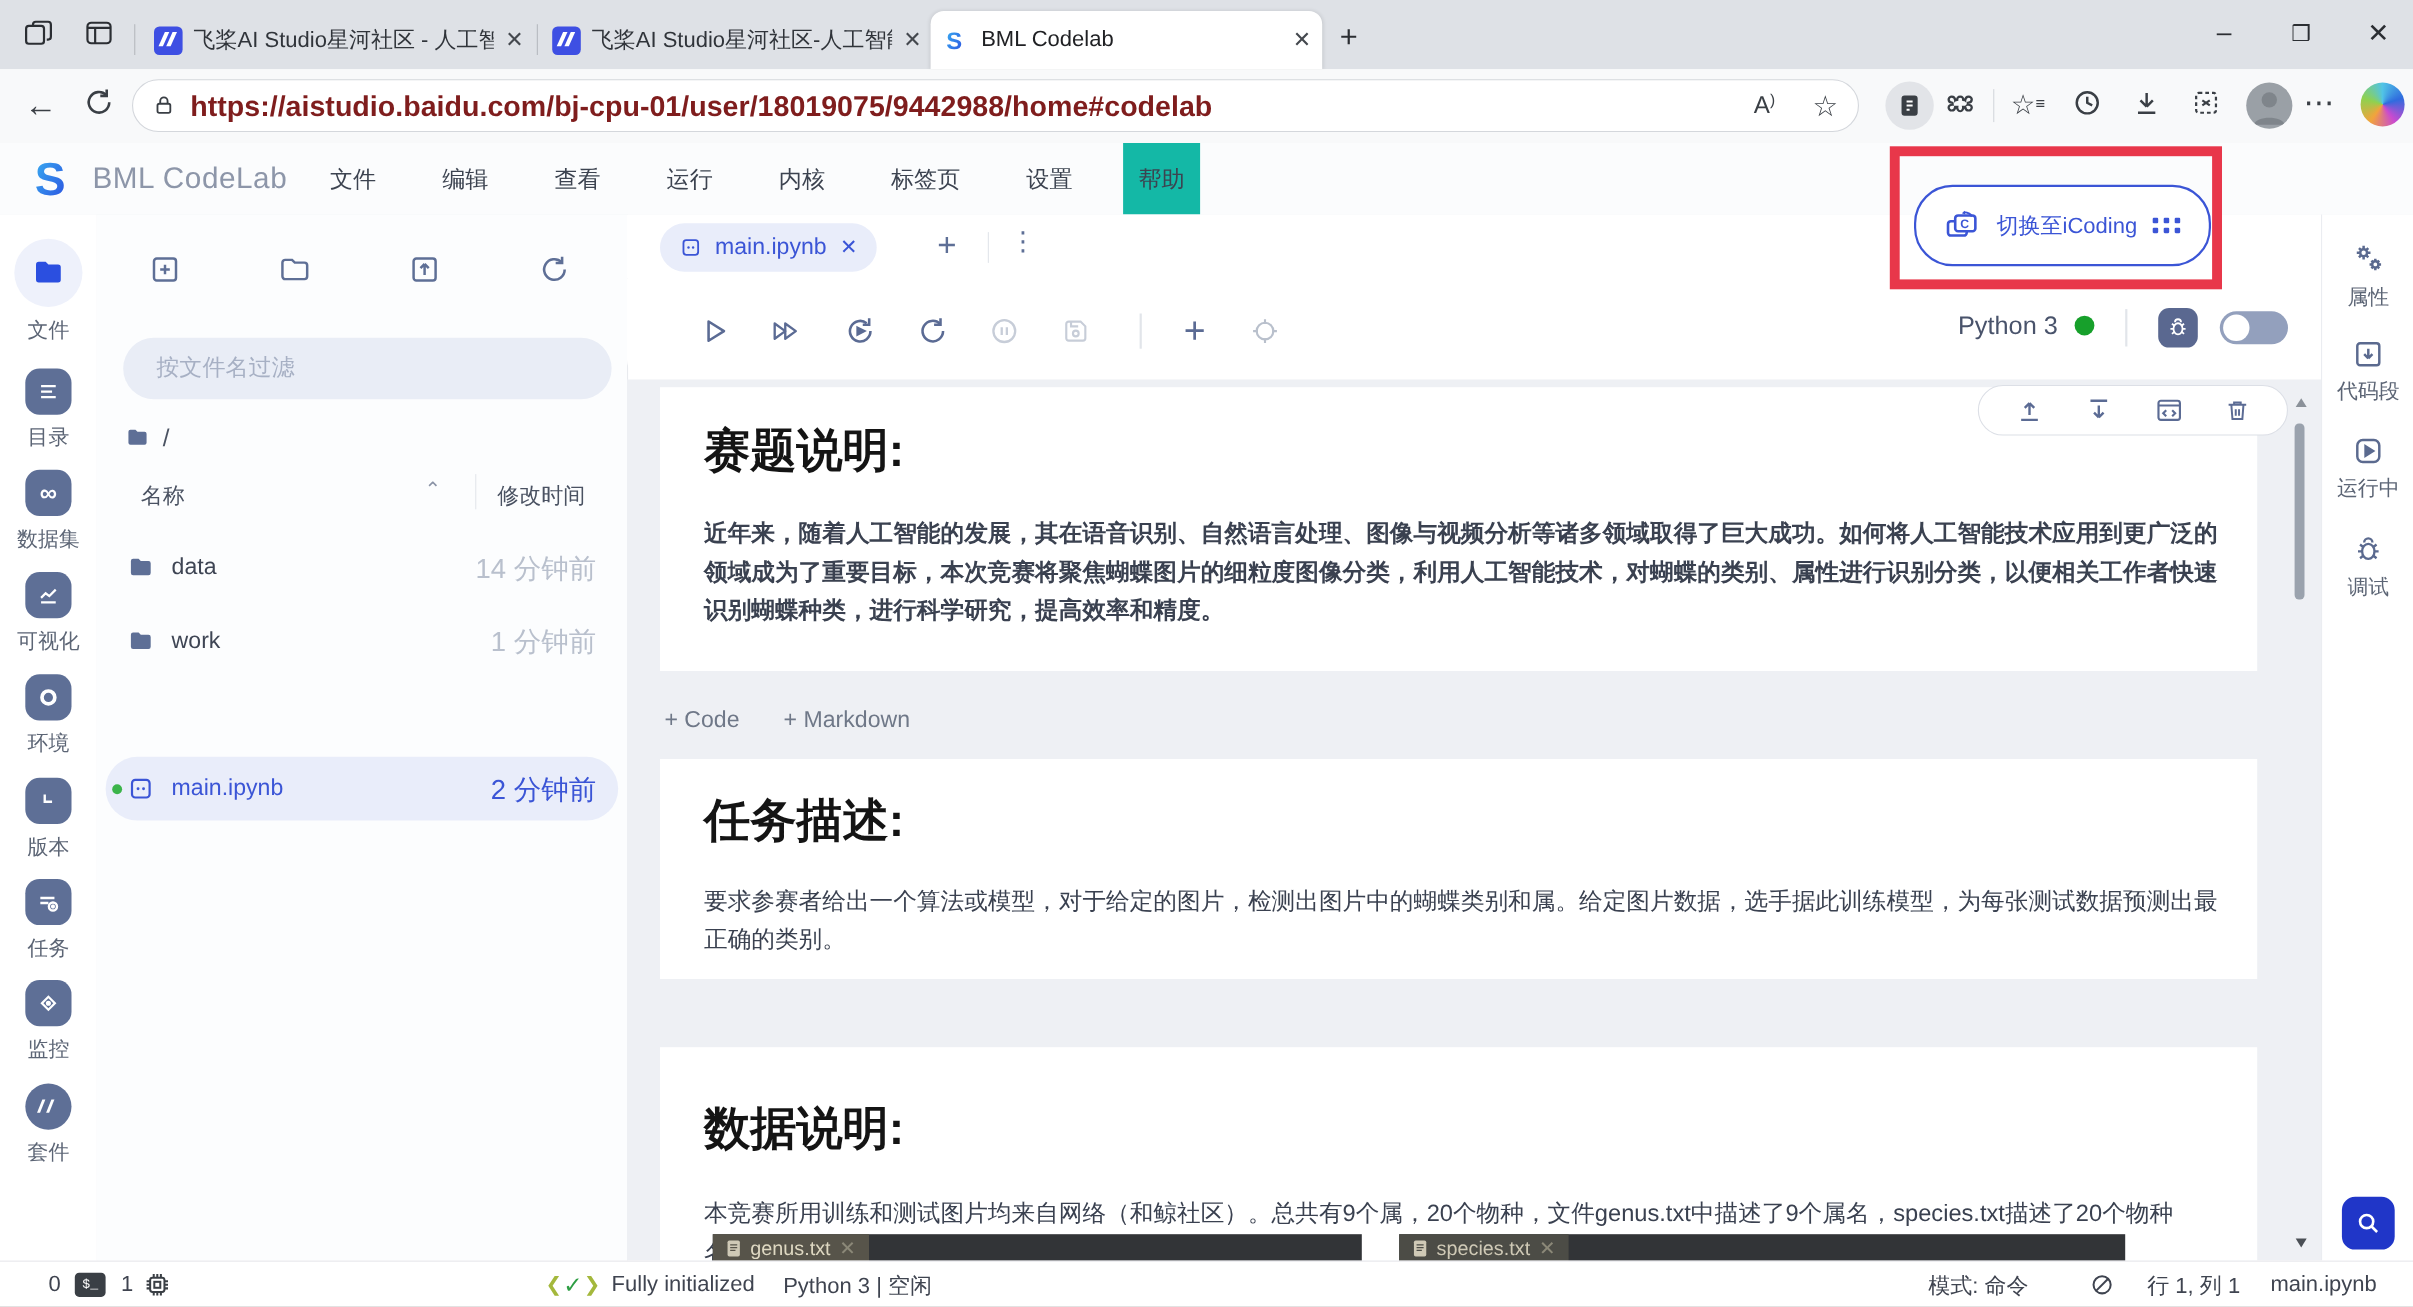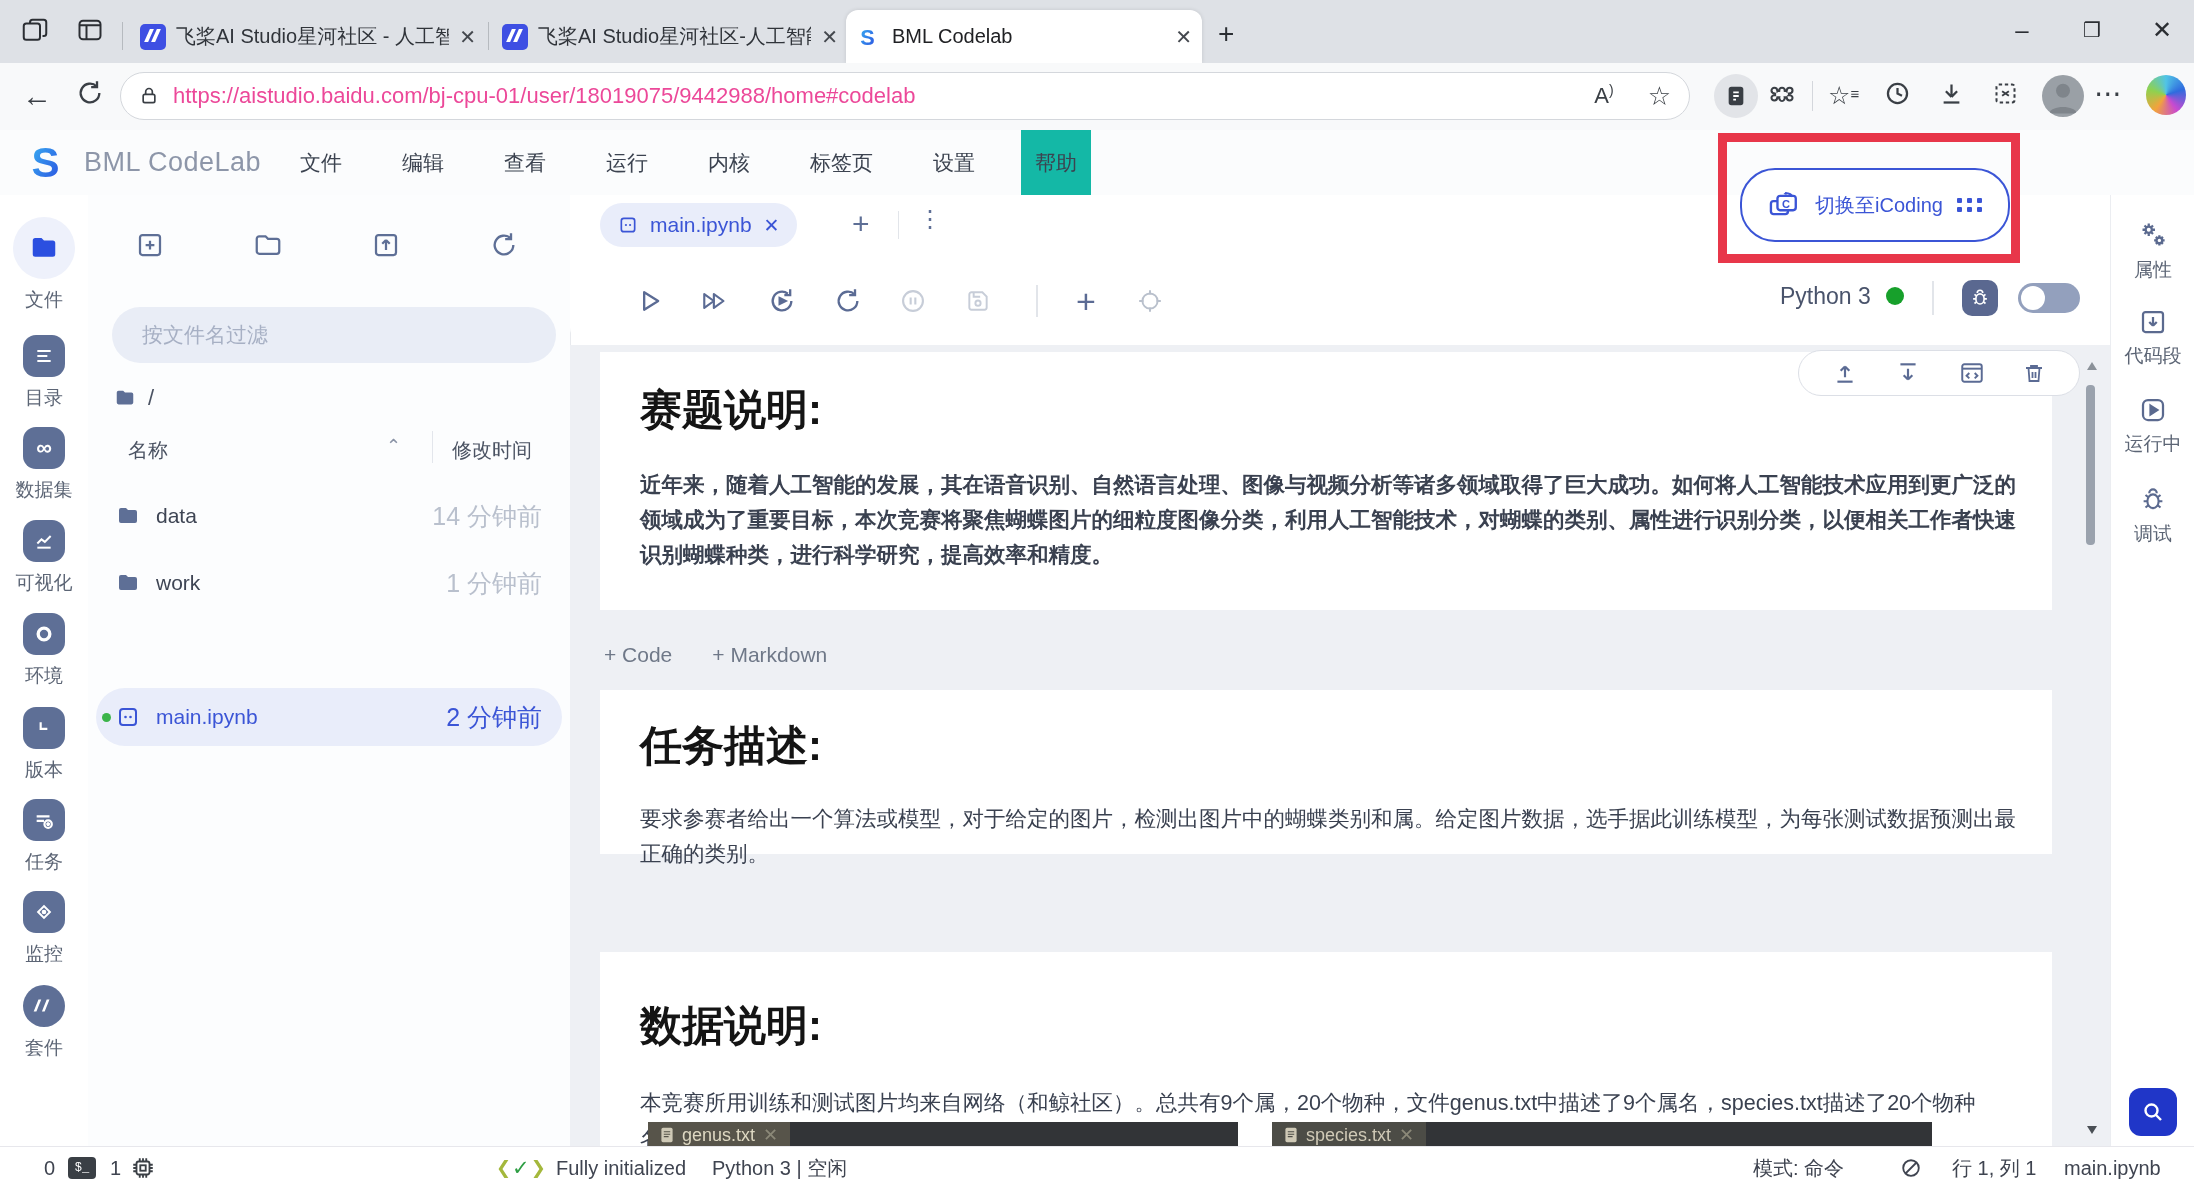--- a/index.html
+++ b/index.html
@@ -12,21 +12,21 @@
   .tabstrip{left:0;top:0;width:2194px;height:63px;background:#dee1e6;}
   .btab{top:10px;height:53px;width:356px;border-radius:12px 12px 0 0;display:flex;align-items:center;padding:0 10px;box-sizing:border-box;}
   .btab .t{flex:1;font-size:20px;color:#30343a;white-space:nowrap;overflow:hidden;margin:0 10px;}
   .btab .x{font-size:20px;color:#44484e;}
   .favicon{width:26px;height:26px;border-radius:5px;background:#3e4fe3;position:relative;flex:none;overflow:hidden;}
   .favicon i{position:absolute;width:4px;height:13px;background:#fff;transform:skewX(-24deg);top:5px;}
   .tabsep{top:22px;width:1px;height:28px;background:#b6babf;}
   .winbtn{top:0;width:64px;height:60px;display:flex;align-items:center;justify-content:center;font-size:24px;color:#2b2e33;}
   .addressbar{left:0;top:63px;width:2194px;height:67px;background:#f8f9fa;border-bottom:1px solid #e3e5e8;}
   .urlpill{left:120px;top:9px;width:1570px;height:48px;background:#fff;border:1px solid #d4d7dc;border-radius:24px;display:flex;align-items:center;box-sizing:border-box;padding:0 18px;}
-  .urltext{font-size:22px;color:#ec4899;margin-left:14px;flex:1;white-space:nowrap;overflow:hidden;}
+  .urltext{font-size:26px;color:#7f1d1d;margin-left:14px;flex:1;white-space:nowrap;overflow:hidden;font-weight:bold;}
   .chromeicon{display:flex;align-items:center;justify-content:center;color:#3a3f45;}
   
   .appheader{left:0;top:130px;width:2194px;height:65px;background:#fbfcfd;border-bottom:1px solid #f0f1f4;}
   .applogo-text{font-size:27px;color:#8d96a9;letter-spacing:.5px;}
   .menu{font-size:21px;color:#3c4350;padding:0 14px;height:65px;display:flex;align-items:center;}
   .menu.hl{background:#14b8a6;}
   
   .redbox{left:1718px;top:133px;width:302px;height:130px;border:9px solid #e8374a;box-sizing:border-box;background:transparent;z-index:30;}
   .icoding{left:1740px;top:168px;width:266px;height:70px;border:2px solid #3b55d6;border-radius:35px;background:#fff;display:flex;align-items:center;justify-content:center;gap:14px;z-index:31;}
   .icoding .lbl{font-size:20px;color:#3b55d6;}
@@ -476,21 +476,21 @@
           <path d="M4 7h16M9 7V5h6v2M6.5 7l1 13h9l1-13"></path>
           <path d="M10.5 11v6M13.5 11v6"></path>
         </svg>
     </div>
 
     <div class="addrow" style="left:34px;top:298px;">
       <span>+ Code</span>
       <span>+ Markdown</span>
     </div>
 
-    <div class="cell" style="top:345px;height:164px;">
+    <div class="cell" style="top:345px;height:200px;">
       <div class="cellhead" style="position:absolute;left:40px;top:28px;">任务描述:</div>
       <div class="cellbody" style="position:absolute;left:40px;top:112px;width:1378px;">要求参赛者给出一个算法或模型，对于给定的图片，检测出图片中的蝴蝶类别和属。给定图片数据，选手据此训练模型，为每张测试数据预测出最正确的类别。</div>
     </div>
 
     <div class="cell" style="top:607px;height:194px;">
       <div class="cellhead" style="position:absolute;left:40px;top:46px;">数据说明:</div>
       <div class="cellbody" style="position:absolute;left:40px;top:134px;width:1378px;">本竞赛所用训练和测试图片均来自网络（和鲸社区）。总共有9个属，20个物种，文件genus.txt中描述了9个属名，species.txt描述了20个物种名。</div>
       <div class="darkstrip" style="left:48px;top:170px;width:590px;">
         <div class="dtab" style="background:#57544a;color:#ded8c2;">
           <svg width="14" height="16" viewBox="0 0 16 20">

